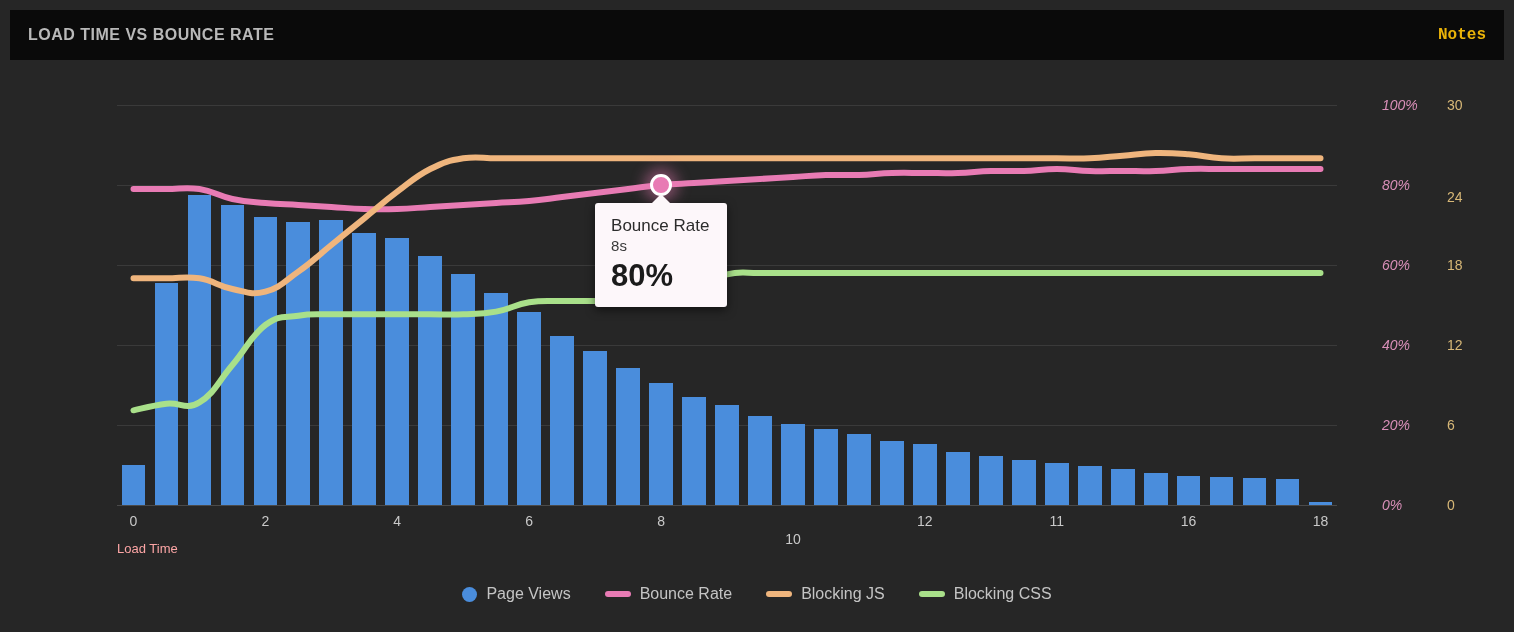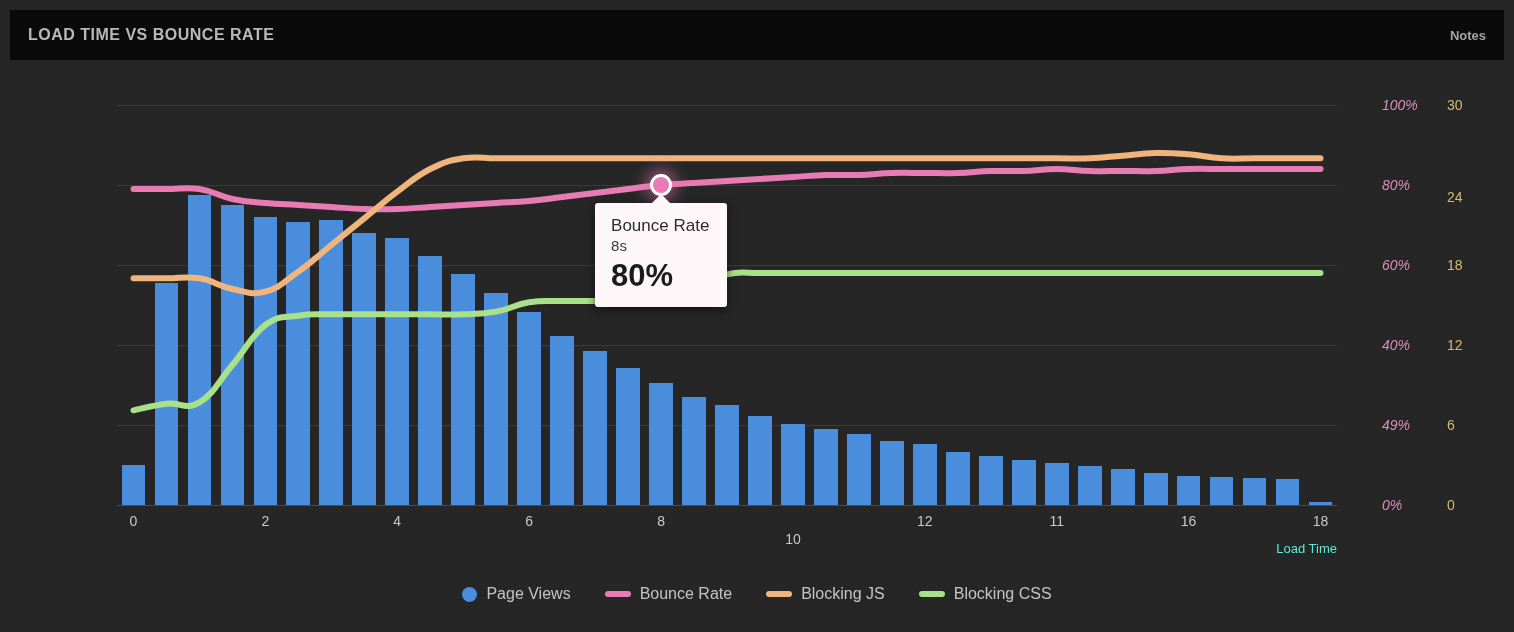--- a/index.html
+++ b/index.html
@@ -34,23 +34,24 @@
     box-sizing: border-box;
   }
   .header-title {
     font-size: 16px;
     font-weight: bold;
     letter-spacing: 0.5px;
     color: #b9b9b9;
     text-transform: uppercase;
   }
   .header-action {
-    font-size: 13px;
+    font-size: 16px;
     font-weight: bold;
-    color: #a3a3a3;
+    color: #eab308;
+    font-family: Liberation Mono, monospace;
   }
   
   .chart-area {
     position: absolute;
     left: 0;
     top: 60px;
     width: 1514px;
     height: 572px;
   }
   .plot {
@@ -91,23 +92,23 @@
     top: 408px;
     font-size: 14px;
     color: #c9c9c9;
     transform: translateX(-50%);
     white-space: nowrap;
   }
   .xaxis-title {
     position: absolute;
     top: 436px;
     width: 1220px;
-    text-align: right;
+    text-align: left;
     font-size: 13px;
-    color: #5eead4;
+    color: #fca5a5;
   }
   
   .bar {
     position: absolute;
     background: #4a8ddc;
     bottom: 0;
   }
   
   .lines {
     position: absolute;
@@ -233,21 +234,21 @@
           <div class="bar" style="left: 1191.64px; width: 23.7405px; height: 3px; background: rgb(74, 141, 220);"></div>
         </div>
       <svg class="lines" id="lines" viewBox="0 0 1220 400" preserveAspectRatio="none">
           <path d="M 16.49 84.00 C 23.74 84.00, 34.95 84.00, 49.46 84.00 C 63.97 84.00, 67.92 81.80, 82.43 84.00 C 96.94 86.20, 100.90 90.92, 115.41 94.00 C 129.91 97.08, 133.87 96.68, 148.38 98.00 C 162.89 99.32, 166.84 99.12, 181.35 100.00 C 195.86 100.88, 199.82 101.12, 214.32 102.00 C 228.83 102.88, 232.79 103.56, 247.30 104.00 C 261.81 104.44, 265.76 104.44, 280.27 104.00 C 294.78 103.56, 298.74 102.88, 313.24 102.00 C 327.75 101.12, 331.71 100.88, 346.22 100.00 C 360.72 99.12, 364.68 98.88, 379.19 98.00 C 393.70 97.12, 397.65 97.32, 412.16 96.00 C 426.67 94.68, 430.63 93.76, 445.14 92.00 C 459.64 90.24, 463.60 89.76, 478.11 88.00 C 492.62 86.24, 496.57 85.76, 511.08 84.00 C 525.59 82.24, 529.55 81.32, 544.05 80.00 C 558.56 78.68, 562.52 78.88, 577.03 78.00 C 591.54 77.12, 595.49 76.88, 610.00 76.00 C 624.51 75.12, 628.46 74.88, 642.97 74.00 C 657.48 73.12, 661.44 72.88, 675.95 72.00 C 690.45 71.12, 694.41 70.44, 708.92 70.00 C 723.43 69.56, 727.38 70.44, 741.89 70.00 C 756.40 69.56, 760.36 68.44, 774.86 68.00 C 789.37 67.56, 793.33 68.00, 807.84 68.00 C 822.35 68.00, 826.30 68.44, 840.81 68.00 C 855.32 67.56, 859.28 66.44, 873.78 66.00 C 888.29 65.56, 892.25 66.44, 906.76 66.00 C 921.26 65.56, 925.22 64.00, 939.73 64.00 C 954.24 64.00, 958.19 65.56, 972.70 66.00 C 987.21 66.44, 991.17 66.00, 1005.68 66.00 C 1020.18 66.00, 1024.14 66.44, 1038.65 66.00 C 1053.16 65.56, 1057.11 64.44, 1071.62 64.00 C 1086.13 63.56, 1090.09 64.00, 1104.59 64.00 C 1119.10 64.00, 1123.06 64.00, 1137.57 64.00 C 1152.08 64.00, 1156.03 64.00, 1170.54 64.00 C 1185.05 64.00, 1196.26 64.00, 1203.51 64.00" fill="none" stroke="#e87bb4" stroke-width="6" stroke-linecap="round" stroke-linejoin="round"></path>
           <path d="M 16.49 173.33 C 23.74 173.33, 34.95 173.33, 49.46 173.33 C 63.97 173.33, 67.92 170.99, 82.43 173.33 C 96.94 175.68, 100.90 181.07, 115.41 184.00 C 129.91 186.93, 133.87 190.48, 148.38 186.67 C 162.89 182.85, 166.84 176.93, 181.35 166.67 C 195.86 156.40, 199.82 151.73, 214.32 140.00 C 228.83 128.27, 232.79 125.07, 247.30 113.33 C 261.81 101.60, 265.76 97.52, 280.27 86.67 C 294.78 75.81, 298.74 71.33, 313.24 64.00 C 327.75 56.67, 331.71 55.68, 346.22 53.33 C 360.72 50.99, 364.68 53.33, 379.19 53.33 C 393.70 53.33, 397.65 53.33, 412.16 53.33 C 426.67 53.33, 430.63 53.33, 445.14 53.33 C 459.64 53.33, 463.60 53.33, 478.11 53.33 C 492.62 53.33, 496.57 53.33, 511.08 53.33 C 525.59 53.33, 529.55 53.33, 544.05 53.33 C 558.56 53.33, 562.52 53.33, 577.03 53.33 C 591.54 53.33, 595.49 53.33, 610.00 53.33 C 624.51 53.33, 628.46 53.33, 642.97 53.33 C 657.48 53.33, 661.44 53.33, 675.95 53.33 C 690.45 53.33, 694.41 53.33, 708.92 53.33 C 723.43 53.33, 727.38 53.33, 741.89 53.33 C 756.40 53.33, 760.36 53.33, 774.86 53.33 C 789.37 53.33, 793.33 53.33, 807.84 53.33 C 822.35 53.33, 826.30 53.33, 840.81 53.33 C 855.32 53.33, 859.28 53.33, 873.78 53.33 C 888.29 53.33, 892.25 53.33, 906.76 53.33 C 921.26 53.33, 925.22 53.33, 939.73 53.33 C 954.24 53.33, 958.19 53.92, 972.70 53.33 C 987.21 52.75, 991.17 51.84, 1005.68 50.67 C 1020.18 49.49, 1024.14 48.29, 1038.65 48.00 C 1053.16 47.71, 1057.11 48.16, 1071.62 49.33 C 1086.13 50.51, 1090.09 52.45, 1104.59 53.33 C 1119.10 54.21, 1123.06 53.33, 1137.57 53.33 C 1152.08 53.33, 1156.03 53.33, 1170.54 53.33 C 1185.05 53.33, 1196.26 53.33, 1203.51 53.33" fill="none" stroke="#efb57d" stroke-width="6" stroke-linecap="round" stroke-linejoin="round"></path>
           <path d="M 16.49 305.33 C 23.74 303.87, 34.95 300.43, 49.46 298.67 C 63.97 296.91, 67.92 305.84, 82.43 297.33 C 96.94 288.83, 100.90 277.01, 115.41 260.00 C 129.91 242.99, 133.87 230.85, 148.38 220.00 C 162.89 209.15, 166.84 213.01, 181.35 210.67 C 195.86 208.32, 199.82 209.63, 214.32 209.33 C 228.83 209.04, 232.79 209.33, 247.30 209.33 C 261.81 209.33, 265.76 209.33, 280.27 209.33 C 294.78 209.33, 298.74 209.33, 313.24 209.33 C 327.75 209.33, 331.71 209.92, 346.22 209.33 C 360.72 208.75, 364.68 209.31, 379.19 206.67 C 393.70 204.03, 397.65 199.68, 412.16 197.33 C 426.67 194.99, 430.63 196.29, 445.14 196.00 C 459.64 195.71, 463.60 196.00, 478.11 196.00 C 492.62 196.00, 496.57 196.00, 511.08 196.00 C 525.59 196.00, 529.55 198.64, 544.05 196.00 C 558.56 193.36, 562.52 189.87, 577.03 184.00 C 591.54 178.13, 595.49 172.85, 610.00 169.33 C 624.51 165.81, 628.46 168.29, 642.97 168.00 C 657.48 167.71, 661.44 168.00, 675.95 168.00 C 690.45 168.00, 694.41 168.00, 708.92 168.00 C 723.43 168.00, 727.38 168.00, 741.89 168.00 C 756.40 168.00, 760.36 168.00, 774.86 168.00 C 789.37 168.00, 793.33 168.00, 807.84 168.00 C 822.35 168.00, 826.30 168.00, 840.81 168.00 C 855.32 168.00, 859.28 168.00, 873.78 168.00 C 888.29 168.00, 892.25 168.00, 906.76 168.00 C 921.26 168.00, 925.22 168.00, 939.73 168.00 C 954.24 168.00, 958.19 168.00, 972.70 168.00 C 987.21 168.00, 991.17 168.00, 1005.68 168.00 C 1020.18 168.00, 1024.14 168.00, 1038.65 168.00 C 1053.16 168.00, 1057.11 168.00, 1071.62 168.00 C 1086.13 168.00, 1090.09 168.00, 1104.59 168.00 C 1119.10 168.00, 1123.06 168.00, 1137.57 168.00 C 1152.08 168.00, 1156.03 168.00, 1170.54 168.00 C 1185.05 168.00, 1196.26 168.00, 1203.51 168.00" fill="none" stroke="#a9e08a" stroke-width="6" stroke-linecap="round" stroke-linejoin="round"></path>
         </svg>
       <div id="yticks-left"></div>
       <div id="yticks-r1">
           <div class="ytick r1" style="top: 400px;">0%</div>
-          <div class="ytick r1" style="top: 320px;">49%</div>
+          <div class="ytick r1" style="top: 320px;">20%</div>
           <div class="ytick r1" style="top: 240px;">40%</div>
           <div class="ytick r1" style="top: 160px;">60%</div>
           <div class="ytick r1" style="top: 80px;">80%</div>
           <div class="ytick r1" style="top: 0px;">100%</div>
         </div>
       <div id="yticks-r2">
           <div class="ytick r2" style="top: 400px;">0</div>
           <div class="ytick r2" style="top: 320px;">6</div>
           <div class="ytick r2" style="top: 240px;">12</div>
           <div class="ytick r2" style="top: 160px;">18</div>

